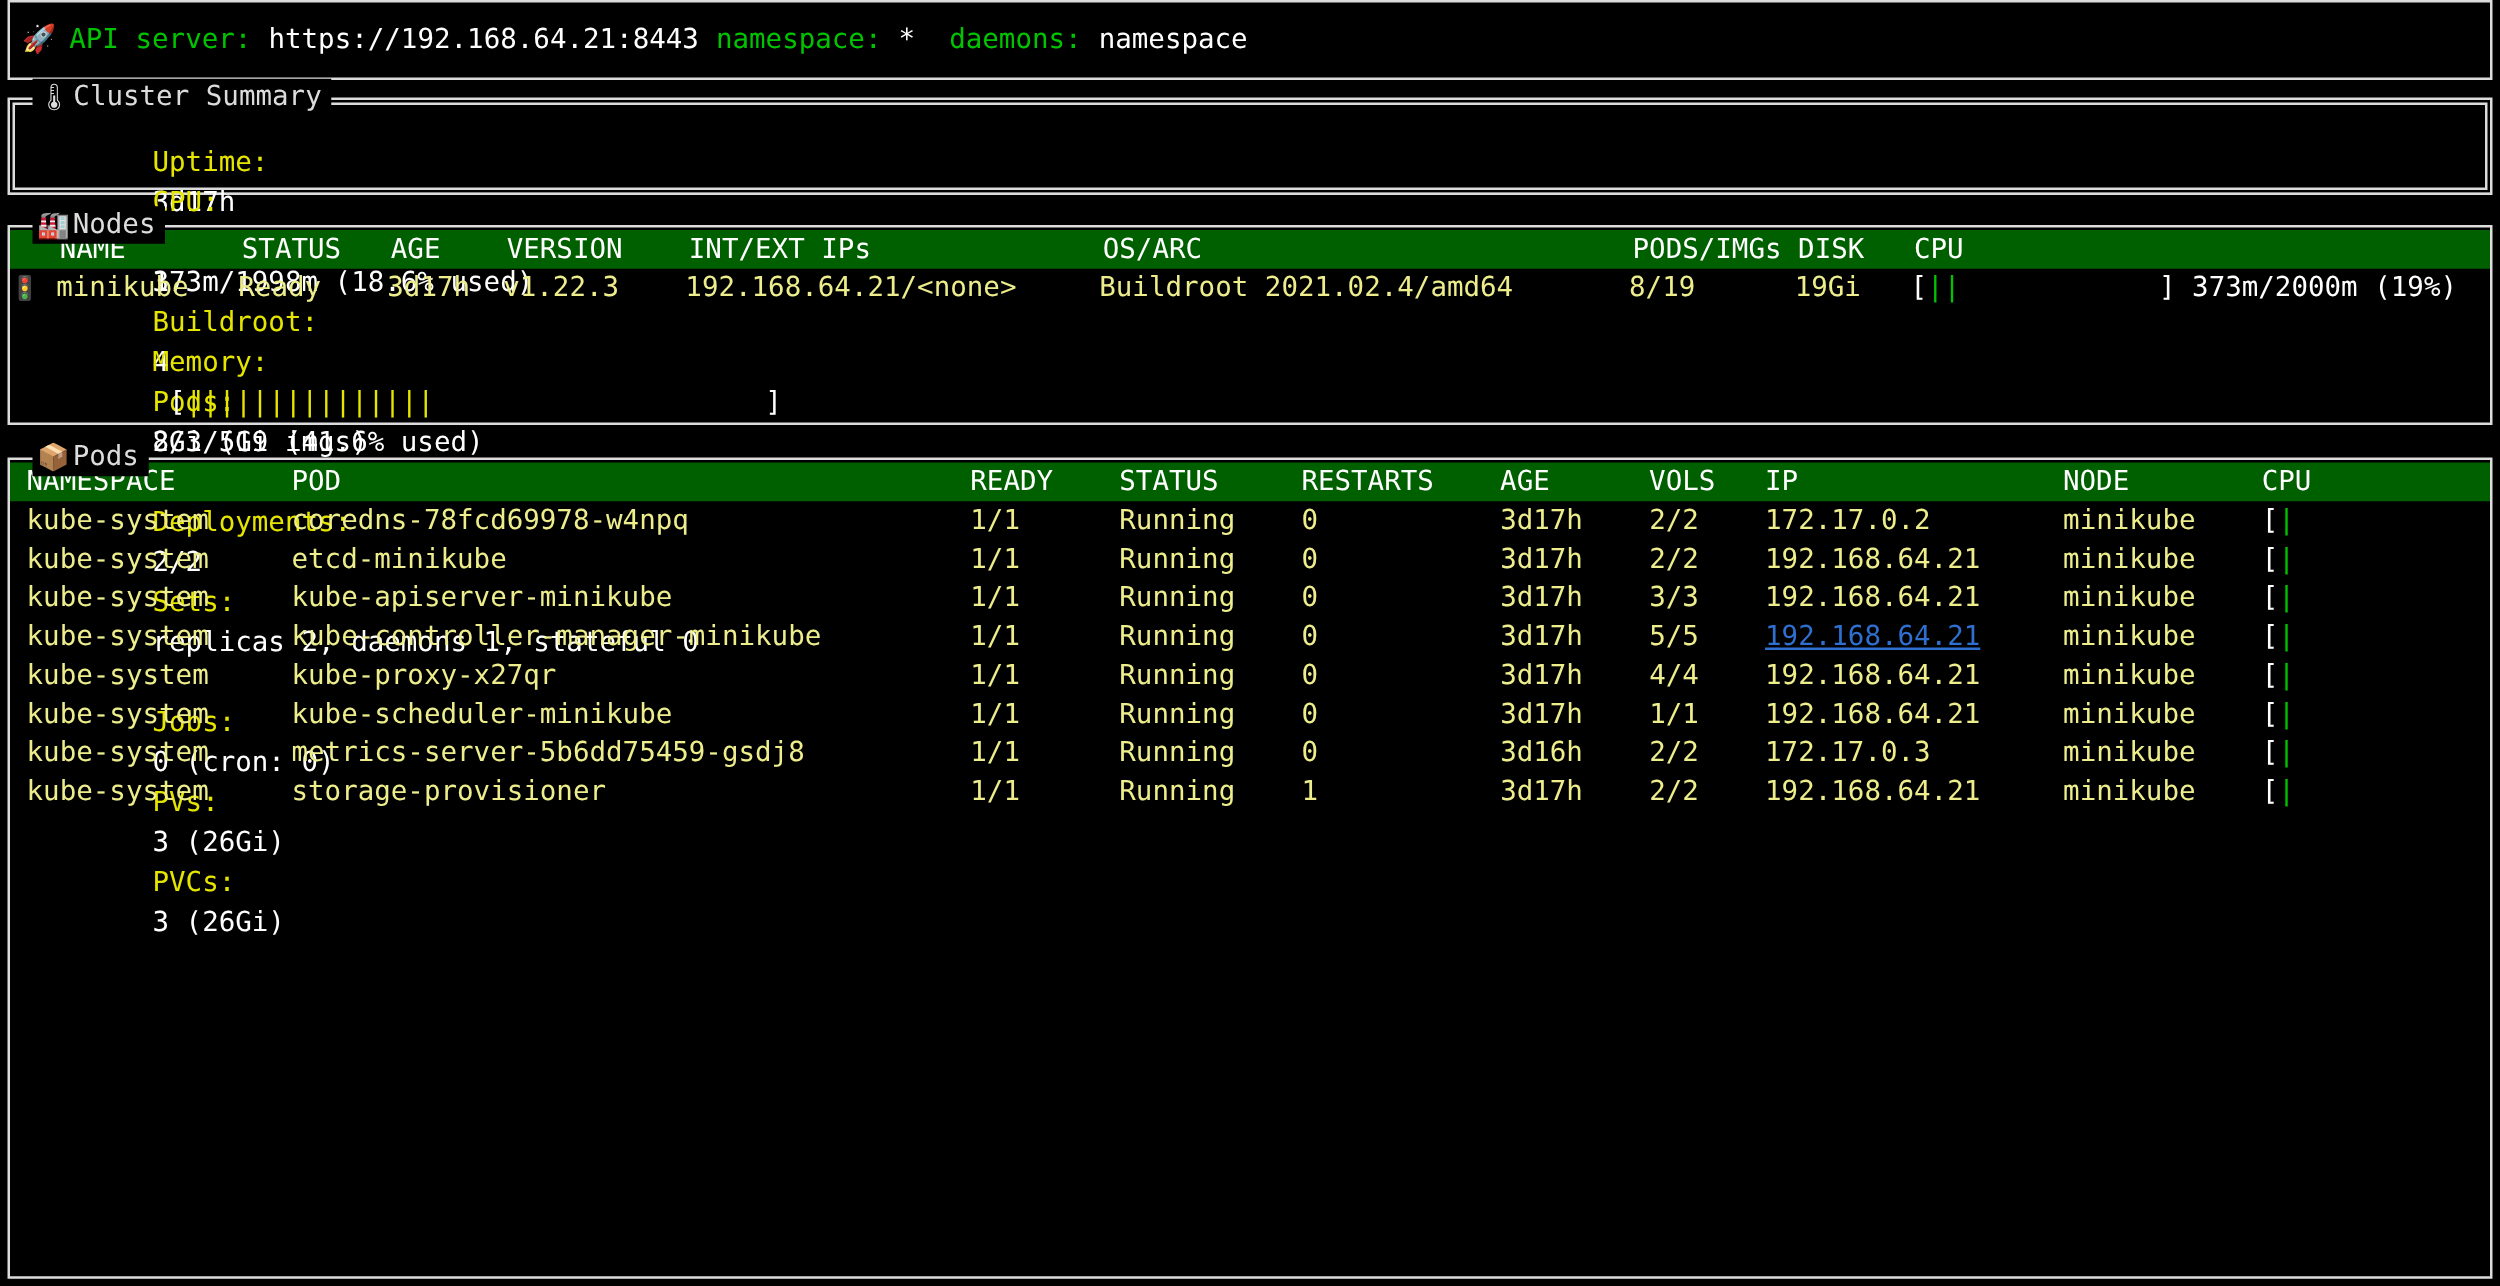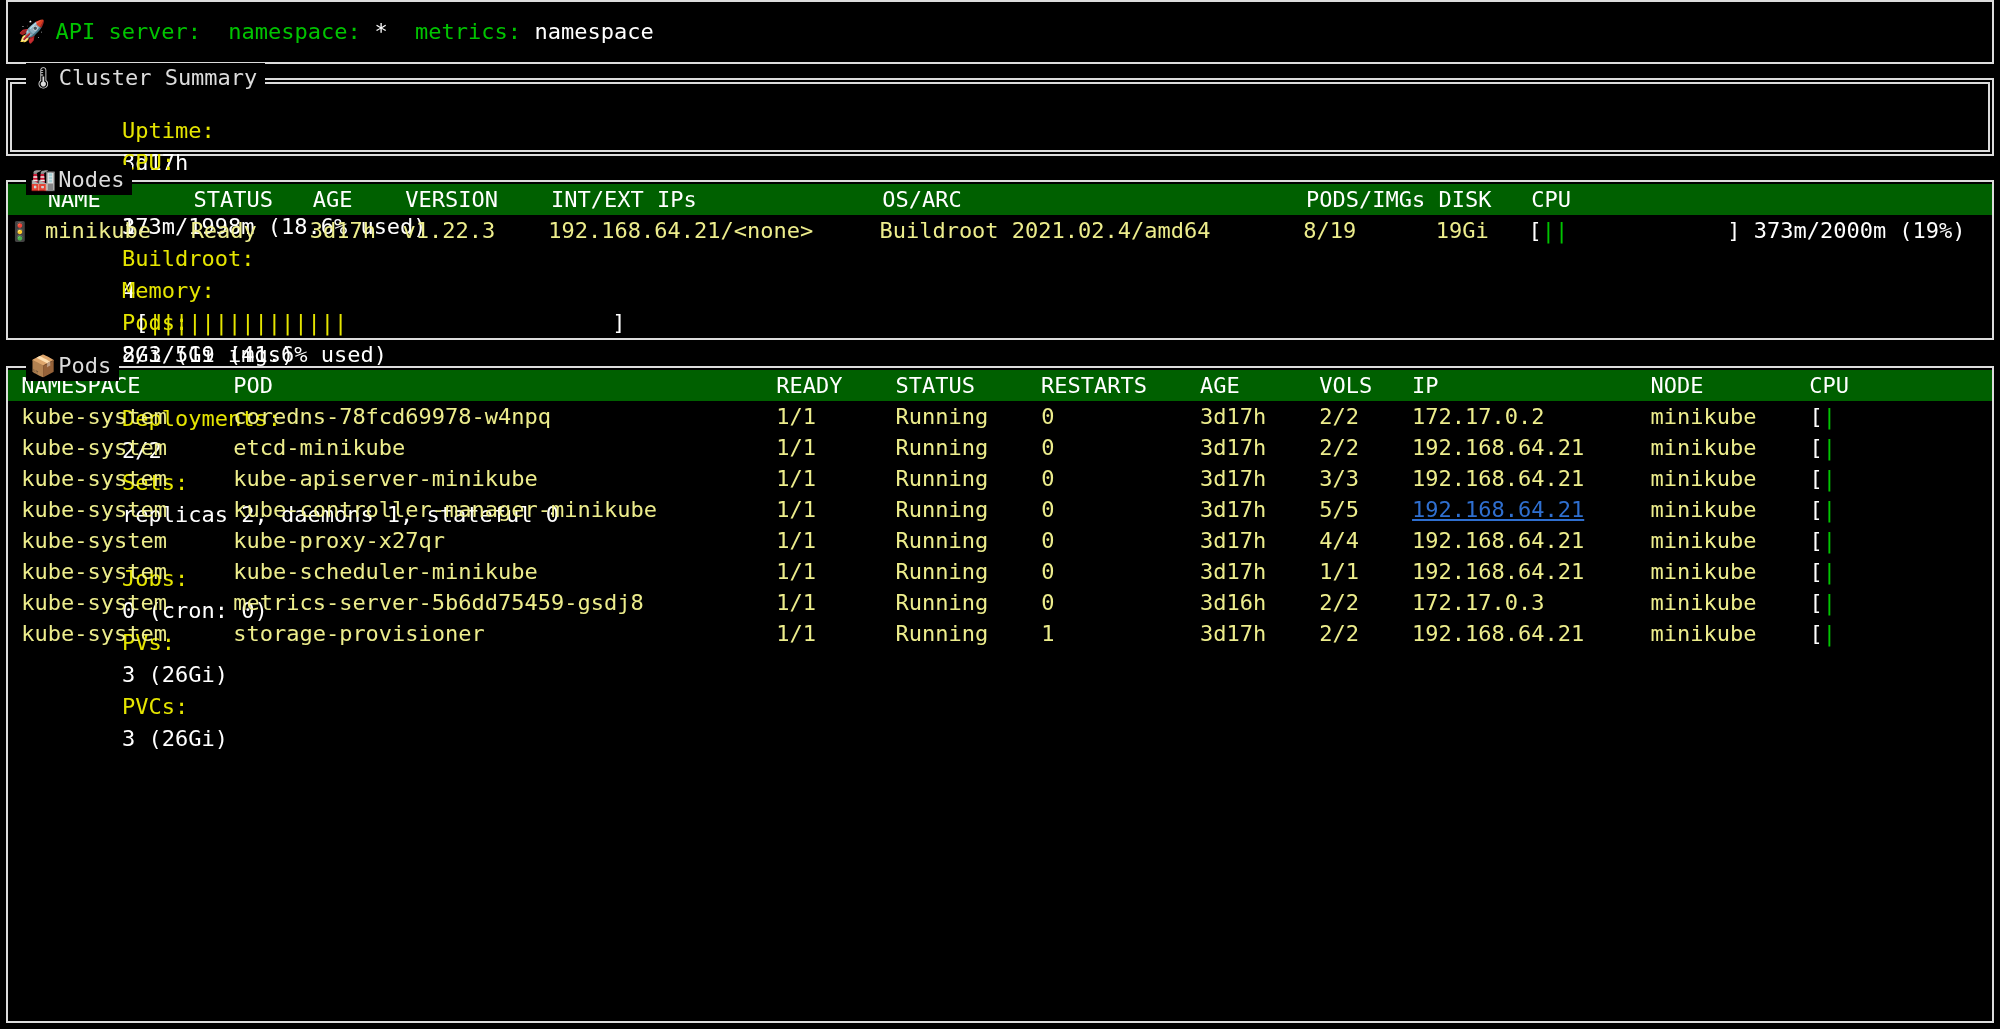--- a/index.html
+++ b/index.html
@@ -125,26 +125,27 @@
 </head>
 <body>
 
 <div class="screen">
 
   <div class="box box-single" id="topbar-box">
     <div class="topbar">
       <span class="emoji">🚀</span>
       <span class="k-lbl-green">API server:</span>
       <span class="sp"></span>
+      <span class="k-val">https://192.168.64.21:8443</span>
       <span class="sp"></span>
       <span class="k-lbl-green">namespace:</span>
       <span class="sp"></span>
       <span class="k-val">*</span>
       <span class="sp2"></span>
-      <span class="k-lbl-green">metrics:</span>
+      <span class="k-lbl-green">daemons:</span>
       <span class="sp"></span>
       <span class="k-val">namespace</span>
     </div>
   </div>
 
   <div class="box box-double" id="cluster-summary">
     <div class="box-title">
       <span class="emoji">🌡</span>
       <span>Cluster Summary</span>
     </div>

